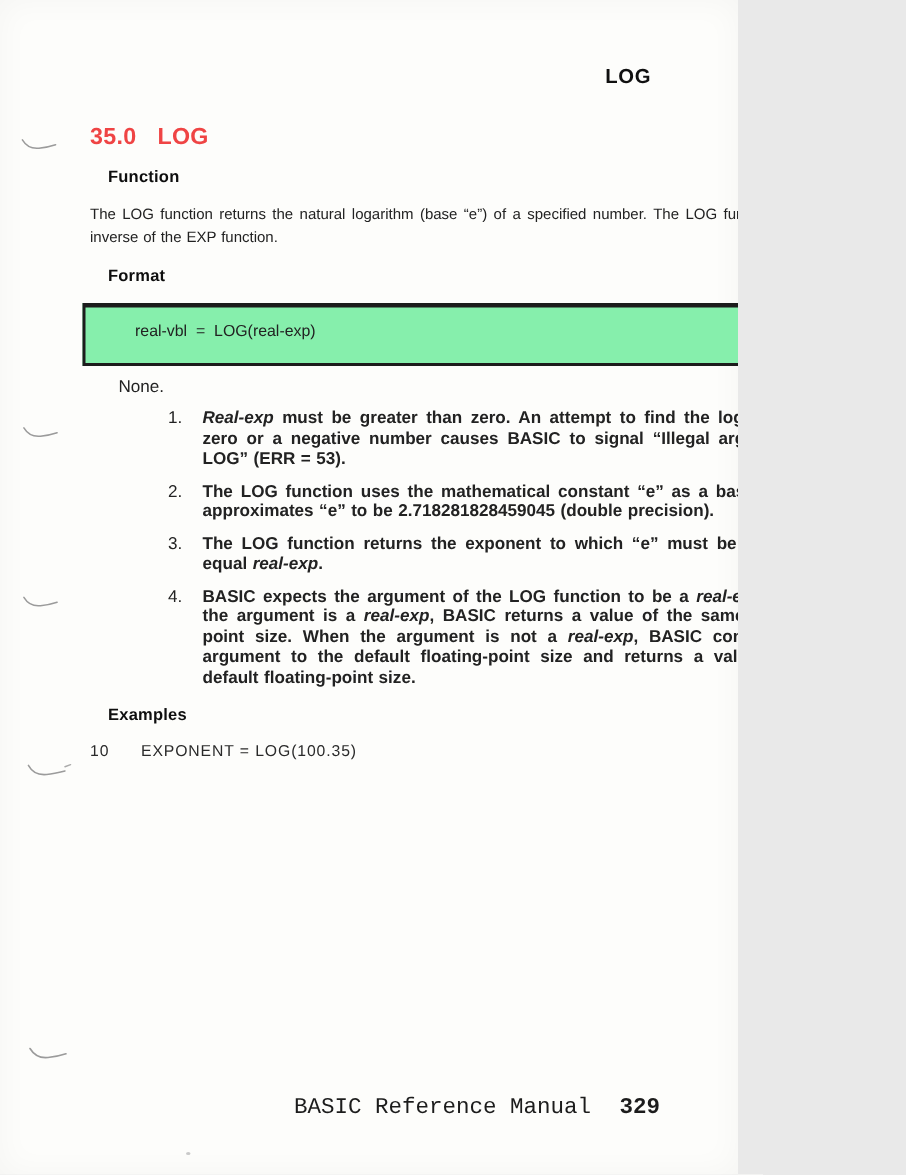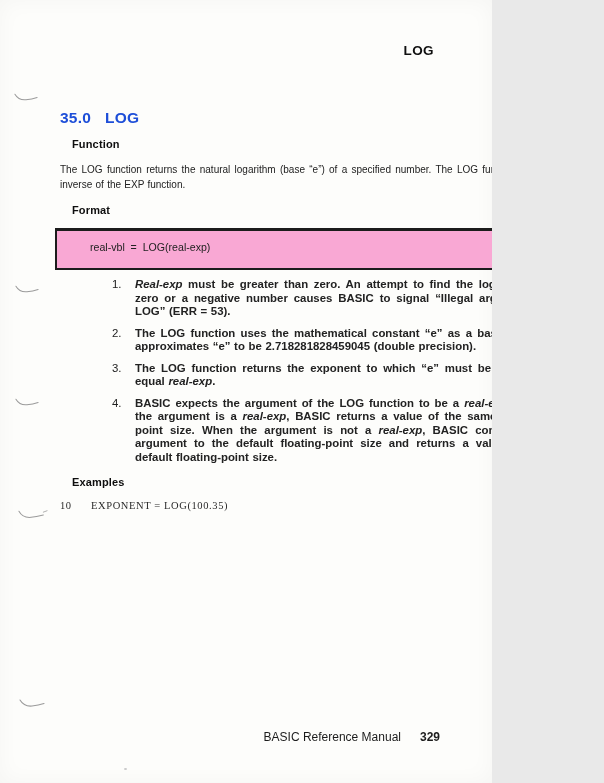--- a/index.html
+++ b/index.html
@@ -27,25 +27,25 @@
     color: #101010;
   }
   
   .content {
     position: absolute;
     left: 60px;
     top: 0;
     width: 487px;
   }
   h1.section-heading {
-    margin: 110px 0 0 0;
+    margin: 84px 0 0 0;
     font-size: 15.5px;
     line-height: 16px;
     font-weight: 700;
-    color: #1d4ed8;
+    color: #ef4444;
     letter-spacing: 0.2px;
   }
   h1.section-heading .sec-title { margin-left: 14px; }
   h2.sub-heading {
     margin: 12px;
     font-size: 11px;
     line-height: 12px;
     font-weight: 700;
     color: #0e0e0e;
     letter-spacing: 0.15px;
@@ -71,21 +71,21 @@
     color: #222;
   }
   .format-box {
     position: relative;
     margin-top: 7px;
     margin-left: -5px;
     width: 494px;
     height: 37px;
     border: 2px solid #1c1c1c;
     border-top-width: 3px;
-    background: #f9a8d4;
+    background: #86efac;
   }
   
   .format-box::after {
     content: "";
     position: absolute;
     right: -4px;
     top: -3px;
     bottom: -5px;
     width: 1px;
     background: #3a3a3a;
@@ -115,35 +115,36 @@
   }
   .rule-text {
     flex: 1 1 auto;
     text-align: justify;
     word-spacing: 0.5px;
     font-weight: bold;
   }
   .rule-text em { font-style: italic; }
   pre.example-code {
     margin: 8px 0 0 0;
-    font-family: Liberation Serif, serif;
+    font-family: Liberation Sans, sans-serif;
     font-size: 10.5px;
     line-height: 12px;
     letter-spacing: 0.6px;
     color: #2a2a2a;
   }
   .page-footer {
     position: absolute;
     top: 730px;
     right: 52px;
     display: flex;
     align-items: flex-end;
     gap: 19px;
-    font-size: 12px;
+    font-size: 15px;
     color: #1c1c1c;
+    font-family: Liberation Mono, monospace;
   }
   .page-footer .page-num { font-weight: 700; }
   
   .scan-mark { position: absolute; }
   .scan-dot {
     position: absolute;
     left: 124px;
     top: 768px;
     width: 3px;
     height: 2px;
@@ -191,20 +192,21 @@
     <h1 class="section-heading"><span class="sec-num">35.0</span><span class="sec-title">LOG</span></h1>
 
     <h2 class="sub-heading mt-function">Function</h2>
     <p class="body-text">The LOG function returns the natural logarithm (base “e”) of a specified number. The LOG function is the inverse of the EXP function.</p>
 
     <h2 class="sub-heading mt-format">Format</h2>
     <div class="format-box">
       <span class="format-code">real-vbl  =  LOG(real-exp)</span>
     </div>
 
+    <p class="none-text">None.</p>
 
     <div class="rules-list">
         <div class="rule-item">
           <span class="rule-num">1.</span>
           <span class="rule-text"><em>Real-exp</em><span> must be greater than zero. An attempt to find the logarithm of zero or a negative number causes BASIC to signal “Illegal argument in LOG” (ERR = 53).</span></span>
         </div>
         <div class="rule-item">
           <span class="rule-num">2.</span>
           <span class="rule-text"><span>The LOG function uses the mathematical constant “e” as a base. BASIC approximates “e” to be 2.718281828459045 (double precision).</span></span>
         </div>

